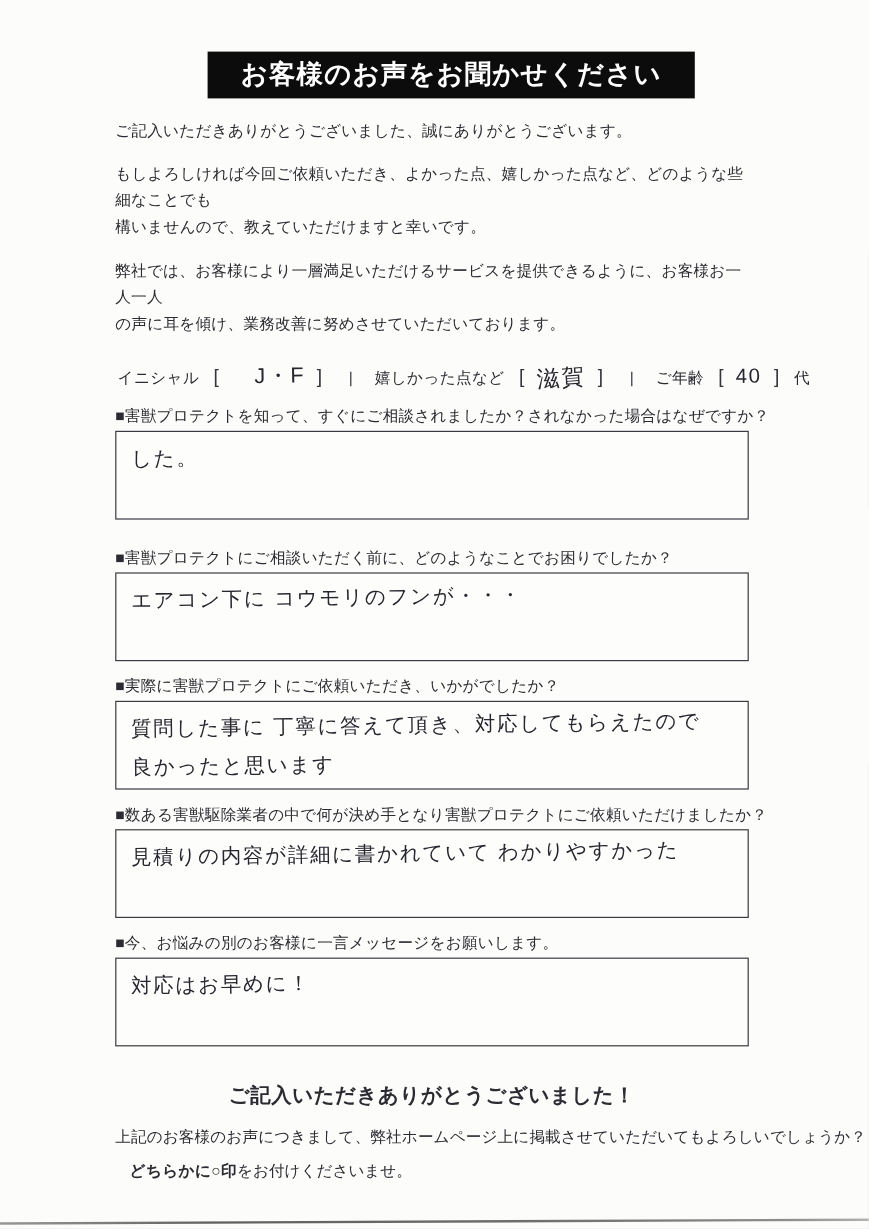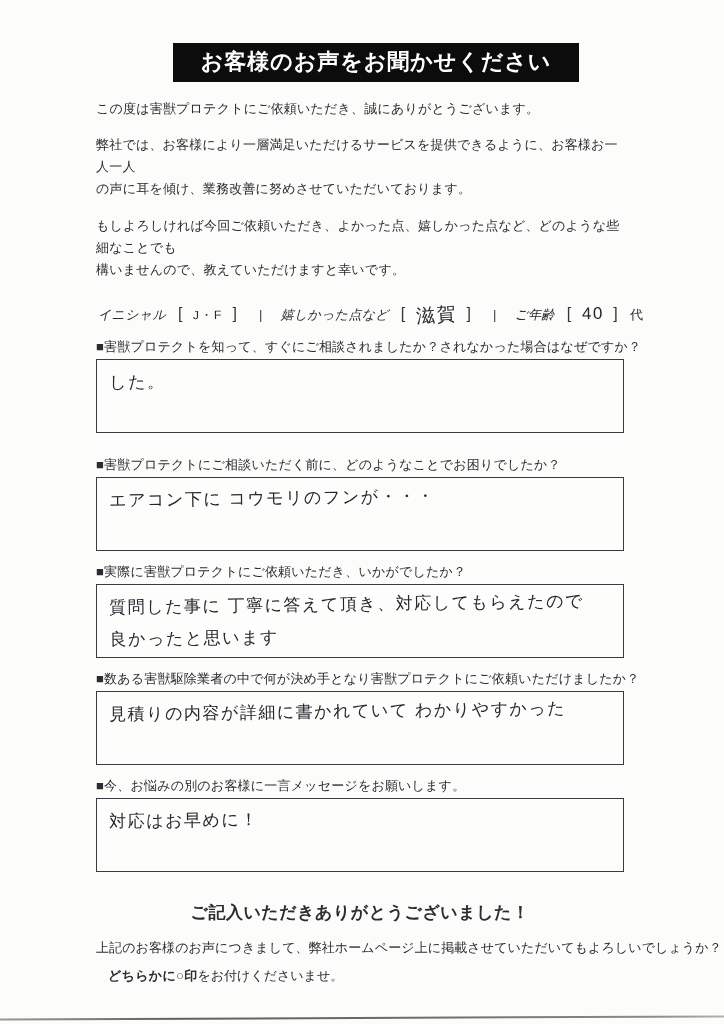--- a/index.html
+++ b/index.html
@@ -40,31 +40,31 @@
   .intro.first{margin-top:16px;}
 
   
   .profile-row{
     margin-top:19px;
     text-align:center;
     font-size:13px;
     white-space:nowrap;
     letter-spacing:0.3px;
   }
-  .profile-row .lbl{margin:0 2px;font-style:italic;}
+  .profile-row .lbl{margin:0 2px;}
   .profile-row .bracket{font-size:16px;margin:0 6px;color:#34343a;}
   .profile-row .sep{margin:0 12px;color:#3a3a40;}
   .hw{
     font-size:17px;
     color:#26262e;
     letter-spacing:1.5px;
     transform:rotate(-1deg);
     display:inline-block;
   }
-  .hw-initial{font-size:12px;}
+  .hw-initial{font-size:18px;margin-left:19px;}
   .hw-region{font-size:19px;transform:rotate(-4deg) translateY(2px);}
   .hw-age{font-size:17px;}
   .profile-row .suffix{margin-left:2px;}
 
   
   .section{margin-top:12px;}
   .section.first{margin-top:23px;}
   .q{
     font-size:13px;
     line-height:18px;
@@ -136,25 +136,25 @@
 </head>
 <body>
 
 <div class="page">
   <div class="content">
 
     <div class="title-band">
       <span>お客様のお声をお聞かせください</span>
     </div>
 
-    <p class="intro first">この度は害獣プロテクトにご依頼いただき、誠にありがとうございます。</p>
+    <p class="intro first">ご記入いただきありがとうございました、誠にありがとうございます。</p>
+    <p class="intro">もしよろしければ今回ご依頼いただき、よかった点、嬉しかった点など、どのような些細なことでも
+構いませんので、教えていただけますと幸いです。</p>
     <p class="intro">弊社では、お客様により一層満足いただけるサービスを提供できるように、お客様お一人一人
 の声に耳を傾け、業務改善に努めさせていただいております。</p>
-    <p class="intro">もしよろしければ今回ご依頼いただき、よかった点、嬉しかった点など、どのような些細なことでも
-構いませんので、教えていただけますと幸いです。</p>
 
     <div class="profile-row">
       <span>
         <span class="lbl">イニシャル</span>
         <span class="bracket">[</span>
         <span class="hw hw-initial">J・F</span>
         <span class="bracket">]</span>
       </span>
       <span class="sep">|</span>
       <span>

